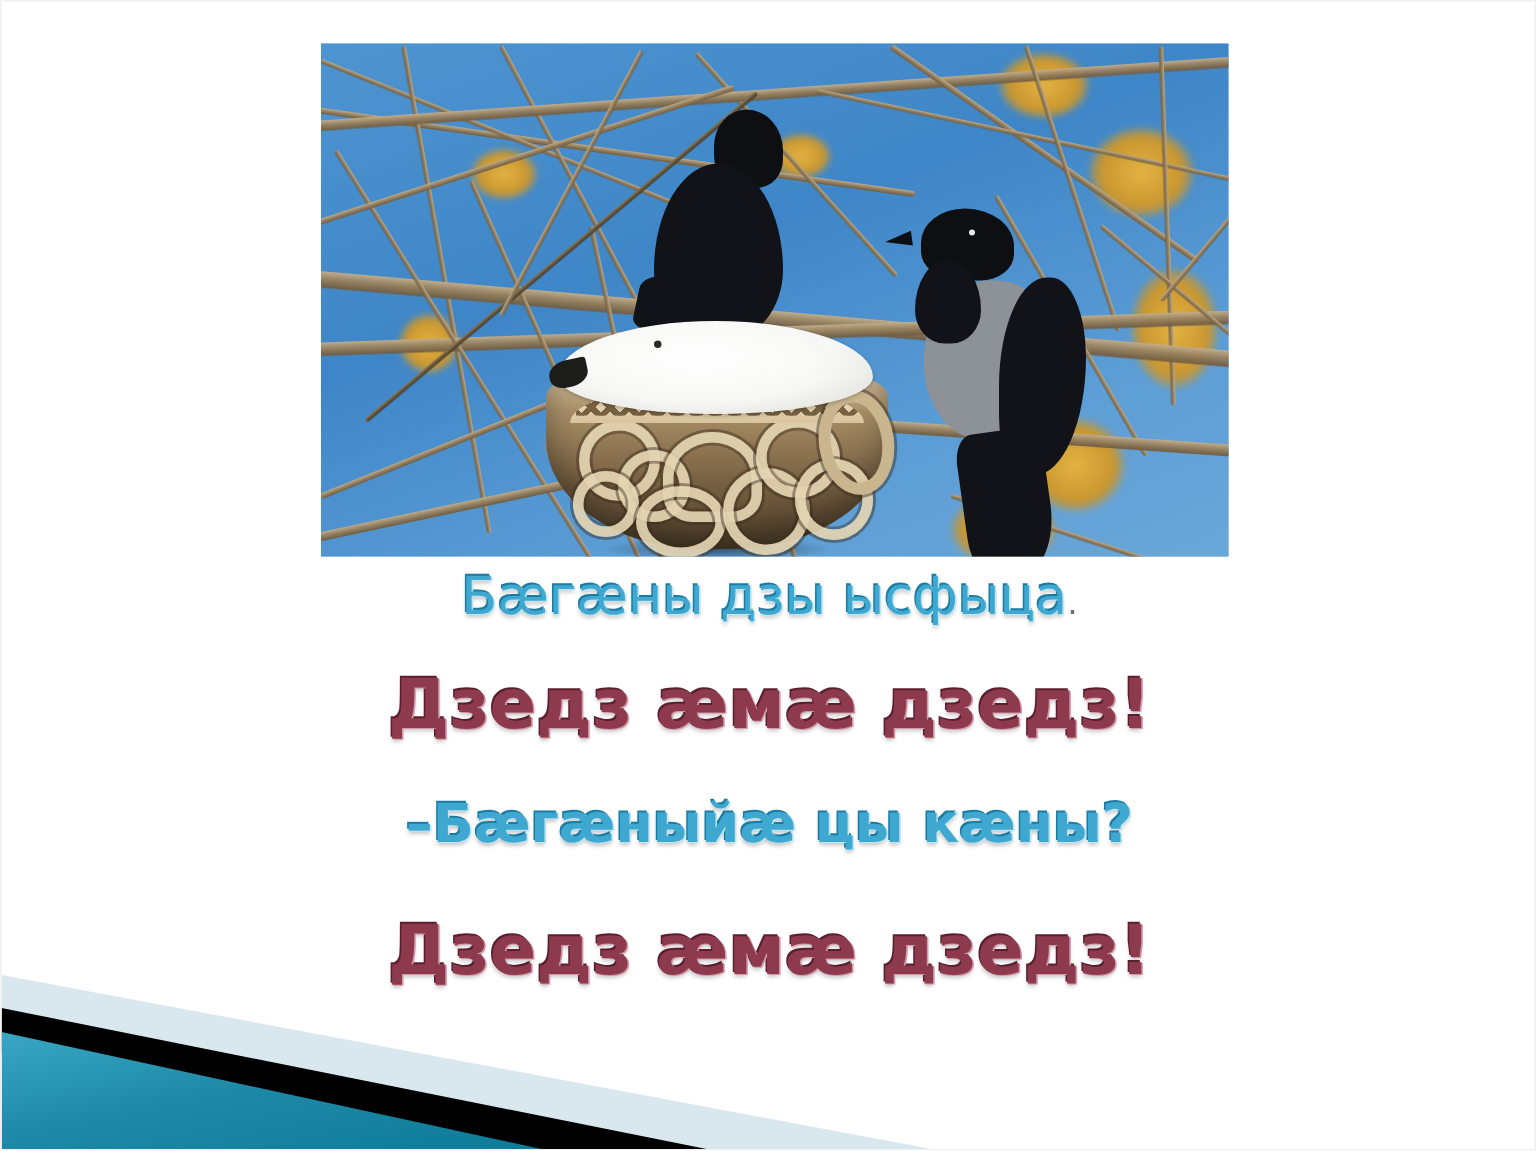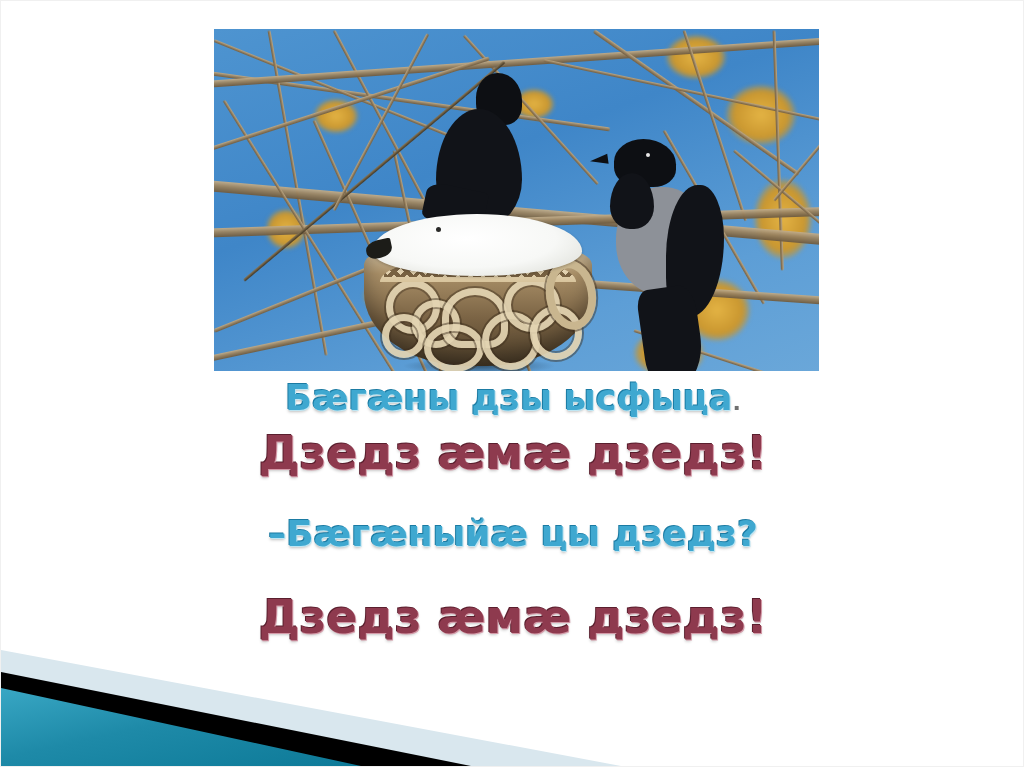--- a/index.html
+++ b/index.html
@@ -189,27 +189,27 @@
     top: 380px;
     width: 1024px;
     text-align: center;
   }
   .line {
     white-space: nowrap;
     line-height: 1.0;
   }
   .line-1 {
     font-size: 35px;
-    font-weight: bold;
+    font-weight: normal;
     color: #3fa8d0;
     text-shadow:
       1px 1px 0 #bfe6f3,
       -1px -1px 0 #1b7ba3,
       0 2px 3px rgba(0,0,0,.25);
-    margin-bottom: 14px;
+    margin-bottom: 30px;
   }
   .line-1 .dot {
     font-size: 22px;
     color: #6f6f6f;
     text-shadow: none;
   }
   .line-2, .line-4 {
     font-size: 46px;
     font-weight: bold;
     color: #8e3a4e;
@@ -321,21 +321,21 @@
         <div class="rim-milk"></div>
         <div class="rim-dot"></div>
         <div class="spout"></div>
       </div>
     </div>
   </div>
 
   <div class="text-block">
     <div class="line line-1"><span>Бæгæны дзы ысфыца</span><span class="dot">.</span></div>
     <div class="line line-2">Дзедз æмæ дзедз!</div>
-    <div class="line line-3">–Бæгæныйæ цы дзедз?</div>
+    <div class="line line-3">–Бæгæныйæ цы кæны?</div>
     <div class="line line-4">Дзедз æмæ дзедз!</div>
   </div>
 
   <div class="corner-deco">
     <svg width="660" height="160" viewBox="0 0 660 160">
       <defs>
         <linearGradient id="tealGrad" x1="0" y1="0" x2="1" y2="1">
           <stop offset="0%" stop-color="#39a7c4"></stop>
           <stop offset="45%" stop-color="#1e8aa8"></stop>
           <stop offset="100%" stop-color="#0d7a98"></stop>

